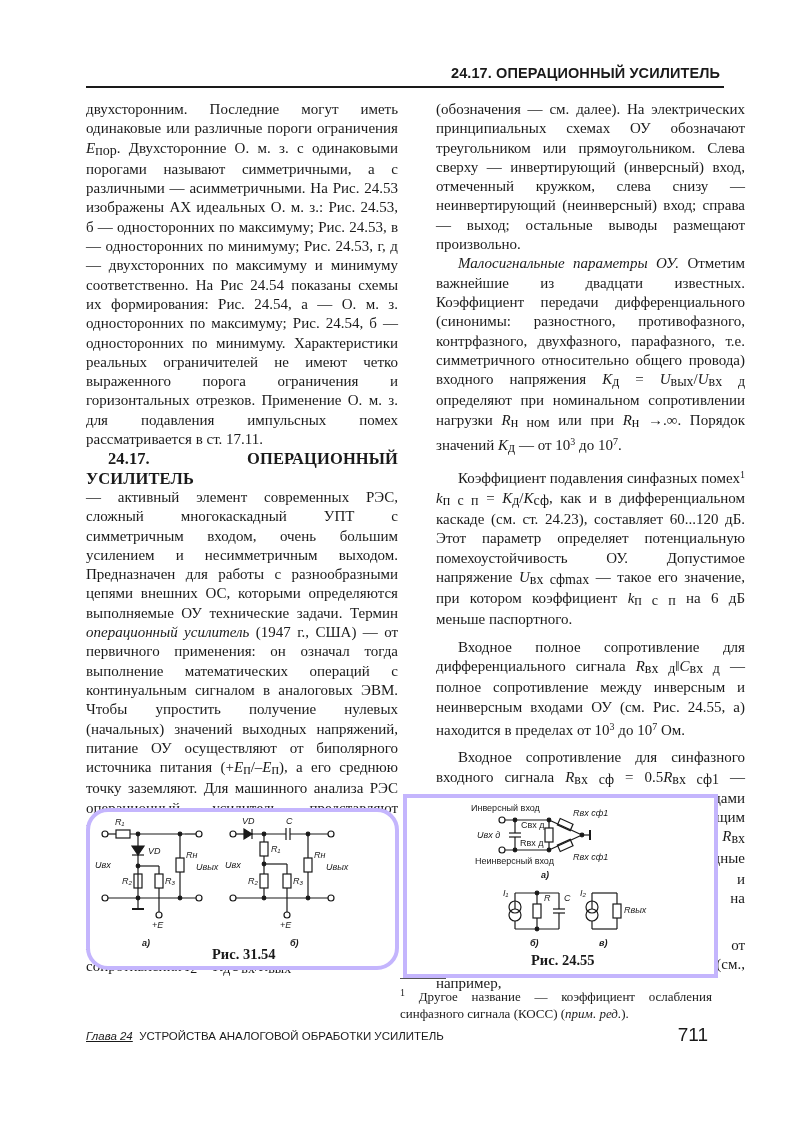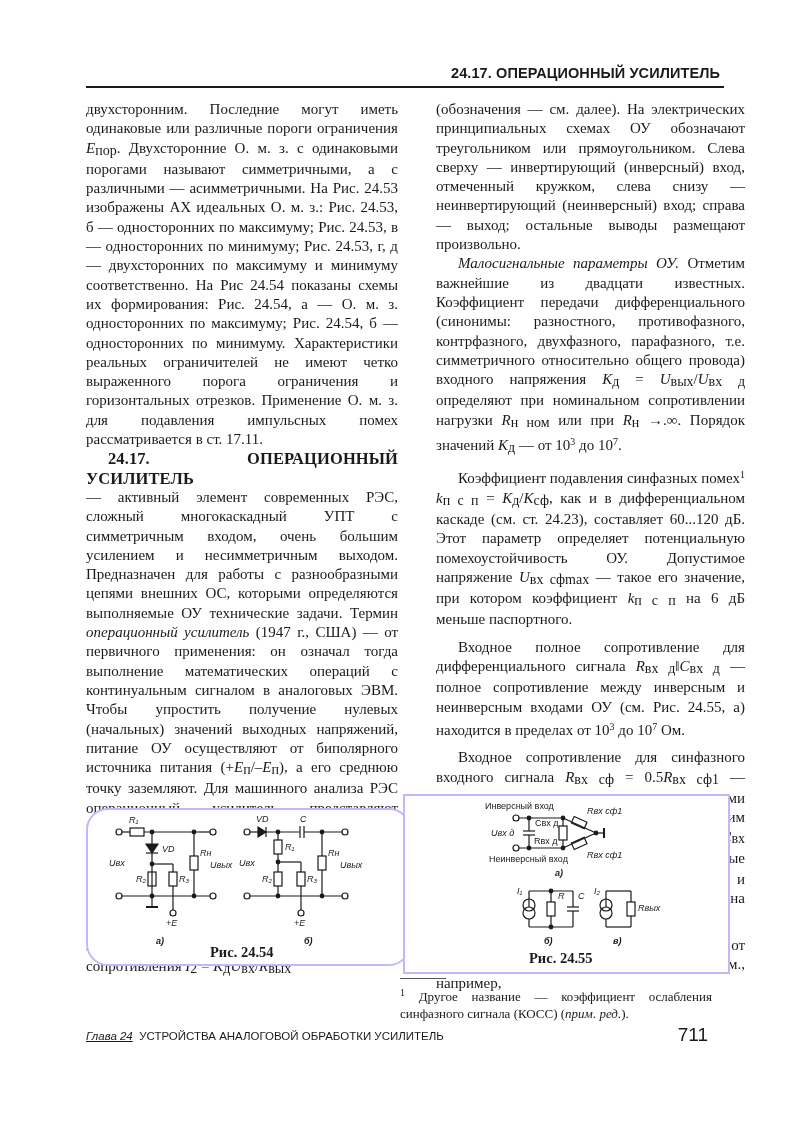--- a/index.html
+++ b/index.html
@@ -10,21 +10,21 @@
   .col-left { left:86px; width:312px; }
   .col-right { left:400px; width:309px;margin-left:36px; }
   .col p { margin:0; }
   .ind { text-indent:22px; }
   .gap { margin-top:8px !important; }
   .col b { font-weight:normal; }
   .col i { font-style:italic; }
   .sub { font-size:14px; vertical-align:-2px; }
   .sup { font-size:10px; vertical-align:5px; }
   .heading { font-weight:bold; font-size:16.5px; text-indent:22px; letter-spacing:0.1px; }
-  .figbox { position:absolute; border:2px solid #c4b5fd; background:#fff;padding-left:16px; }
+  .figbox { position:absolute; border:4px solid #c4b5fd; background:#fff; }
   .fig1 { left:86px; top:808px; width:305px; height:154px;border-radius:22px; }
   .fig2 { left:403px; top:794px; width:307px; height:176px; }
   .figcap { position:absolute; font-family:"Liberation Serif", serif; font-weight:bold; font-size:14.5px; }
   .schem-lbl { font-family:"Liberation Sans", sans-serif; font-size:9px; fill:#1a1a1a; }
   .schem-it { font-family:"Liberation Sans", sans-serif; font-size:9px; font-style:italic; fill:#1a1a1a; }
   .footnote-rule { position:absolute; left:400px; top:978px; width:46px; border-top:1px solid #555; }
   .footnote { position:absolute; left:400px; top:984px; width:312px; font-family:"Liberation Serif", serif; font-size:13px; line-height:17px; text-align:justify; }
   .footer-left { position:absolute; left:86px; top:1030px; font-family:"Liberation Sans", sans-serif; font-size:11.5px; }
   .footer-left i { font-style:italic;text-decoration:underline; }
   .page-num { position:absolute; right:86px; top:1024px; font-family:"Liberation Sans", sans-serif; font-size:19px; }
@@ -134,21 +134,21 @@
     <text class="schem-it" x="196" y="12" stroke="none">C</text>
     <text class="schem-it" x="181" y="40" stroke="none">R₁</text>
     <text class="schem-it" x="135" y="56" stroke="none">Uвх</text>
     <text class="schem-it" x="158" y="72" stroke="none">R₂</text>
     <text class="schem-it" x="203" y="72" stroke="none">R₃</text>
     <text class="schem-it" x="224" y="46" stroke="none">Rн</text>
     <text class="schem-it" x="236" y="58" stroke="none">Uвых</text>
     <text class="schem-it" x="190" y="116" stroke="none">+E</text>
     <text class="schem-it" x="200" y="134" stroke="none" font-weight="bold">б)</text>
   </svg>
-  <div class="figcap" style="left:122px; top:134px;">Рис. 24.54</div>
+  <div class="figcap" style="left:122px; top:134px;">Рис. 31.54</div>
 </div>
 
 <div class="figbox fig2">
   <svg width="307" height="176" viewBox="0 0 307 176" stroke="#1a1a1a" fill="none" stroke-width="1.2">
 
     <text class="schem-lbl" x="64" y="13" stroke="none">Инверсный вход</text>
     <circle cx="95" cy="22" r="3" fill="#fff"></circle>
     <line x1="98" y1="22" x2="142" y2="22"></line>
     <circle cx="108" cy="22" r="1.8" fill="#1a1a1a"></circle>
     <circle cx="142" cy="22" r="1.8" fill="#1a1a1a"></circle>

